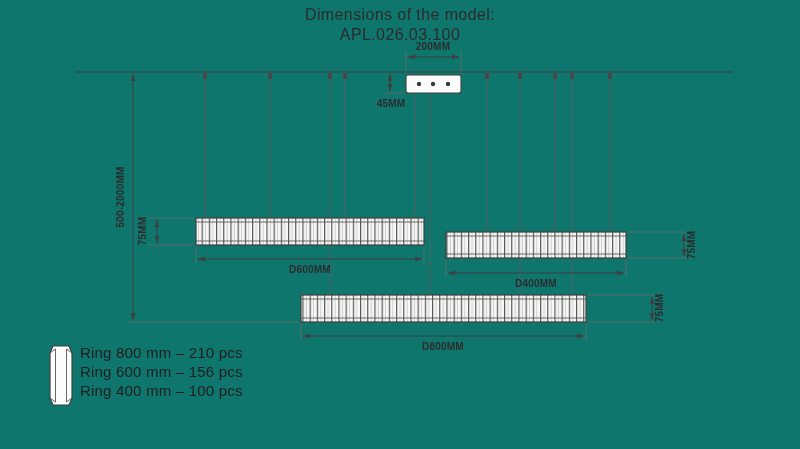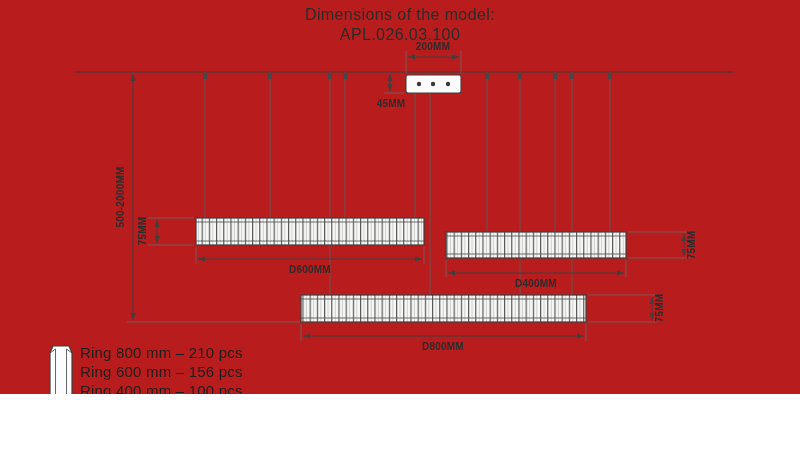--- a/index.html
+++ b/index.html
@@ -1,17 +1,17 @@
 <!DOCTYPE html>
 <html><head>
 <meta charset="utf-8">
 <style>
   html,body { margin:0; padding:0; background:#ffffff; }
   .stage {
-    position:relative; width:800px; height:394px; background:#b91c1c;
+    position:relative; width:800px; height:449px; background:#0f766e;
     font-family:"Liberation Sans", sans-serif; overflow:hidden;
   }
   svg { display:block; }
   .ln   { stroke:#3f3f3f; stroke-width:1.1; }
   .wires line { stroke:#5c5c5c; stroke-width:0.9; }
   .ext  { stroke:#6b6b6b; stroke-width:0.8; fill:none; }
   .dim  { stroke:#3f3f3f; stroke-width:1; fill:none; }
   .dim-label {
     font-family:"Liberation Sans", sans-serif;
     font-size:10px; font-weight:700; fill:#2c2c2c; letter-spacing:0.2px;

